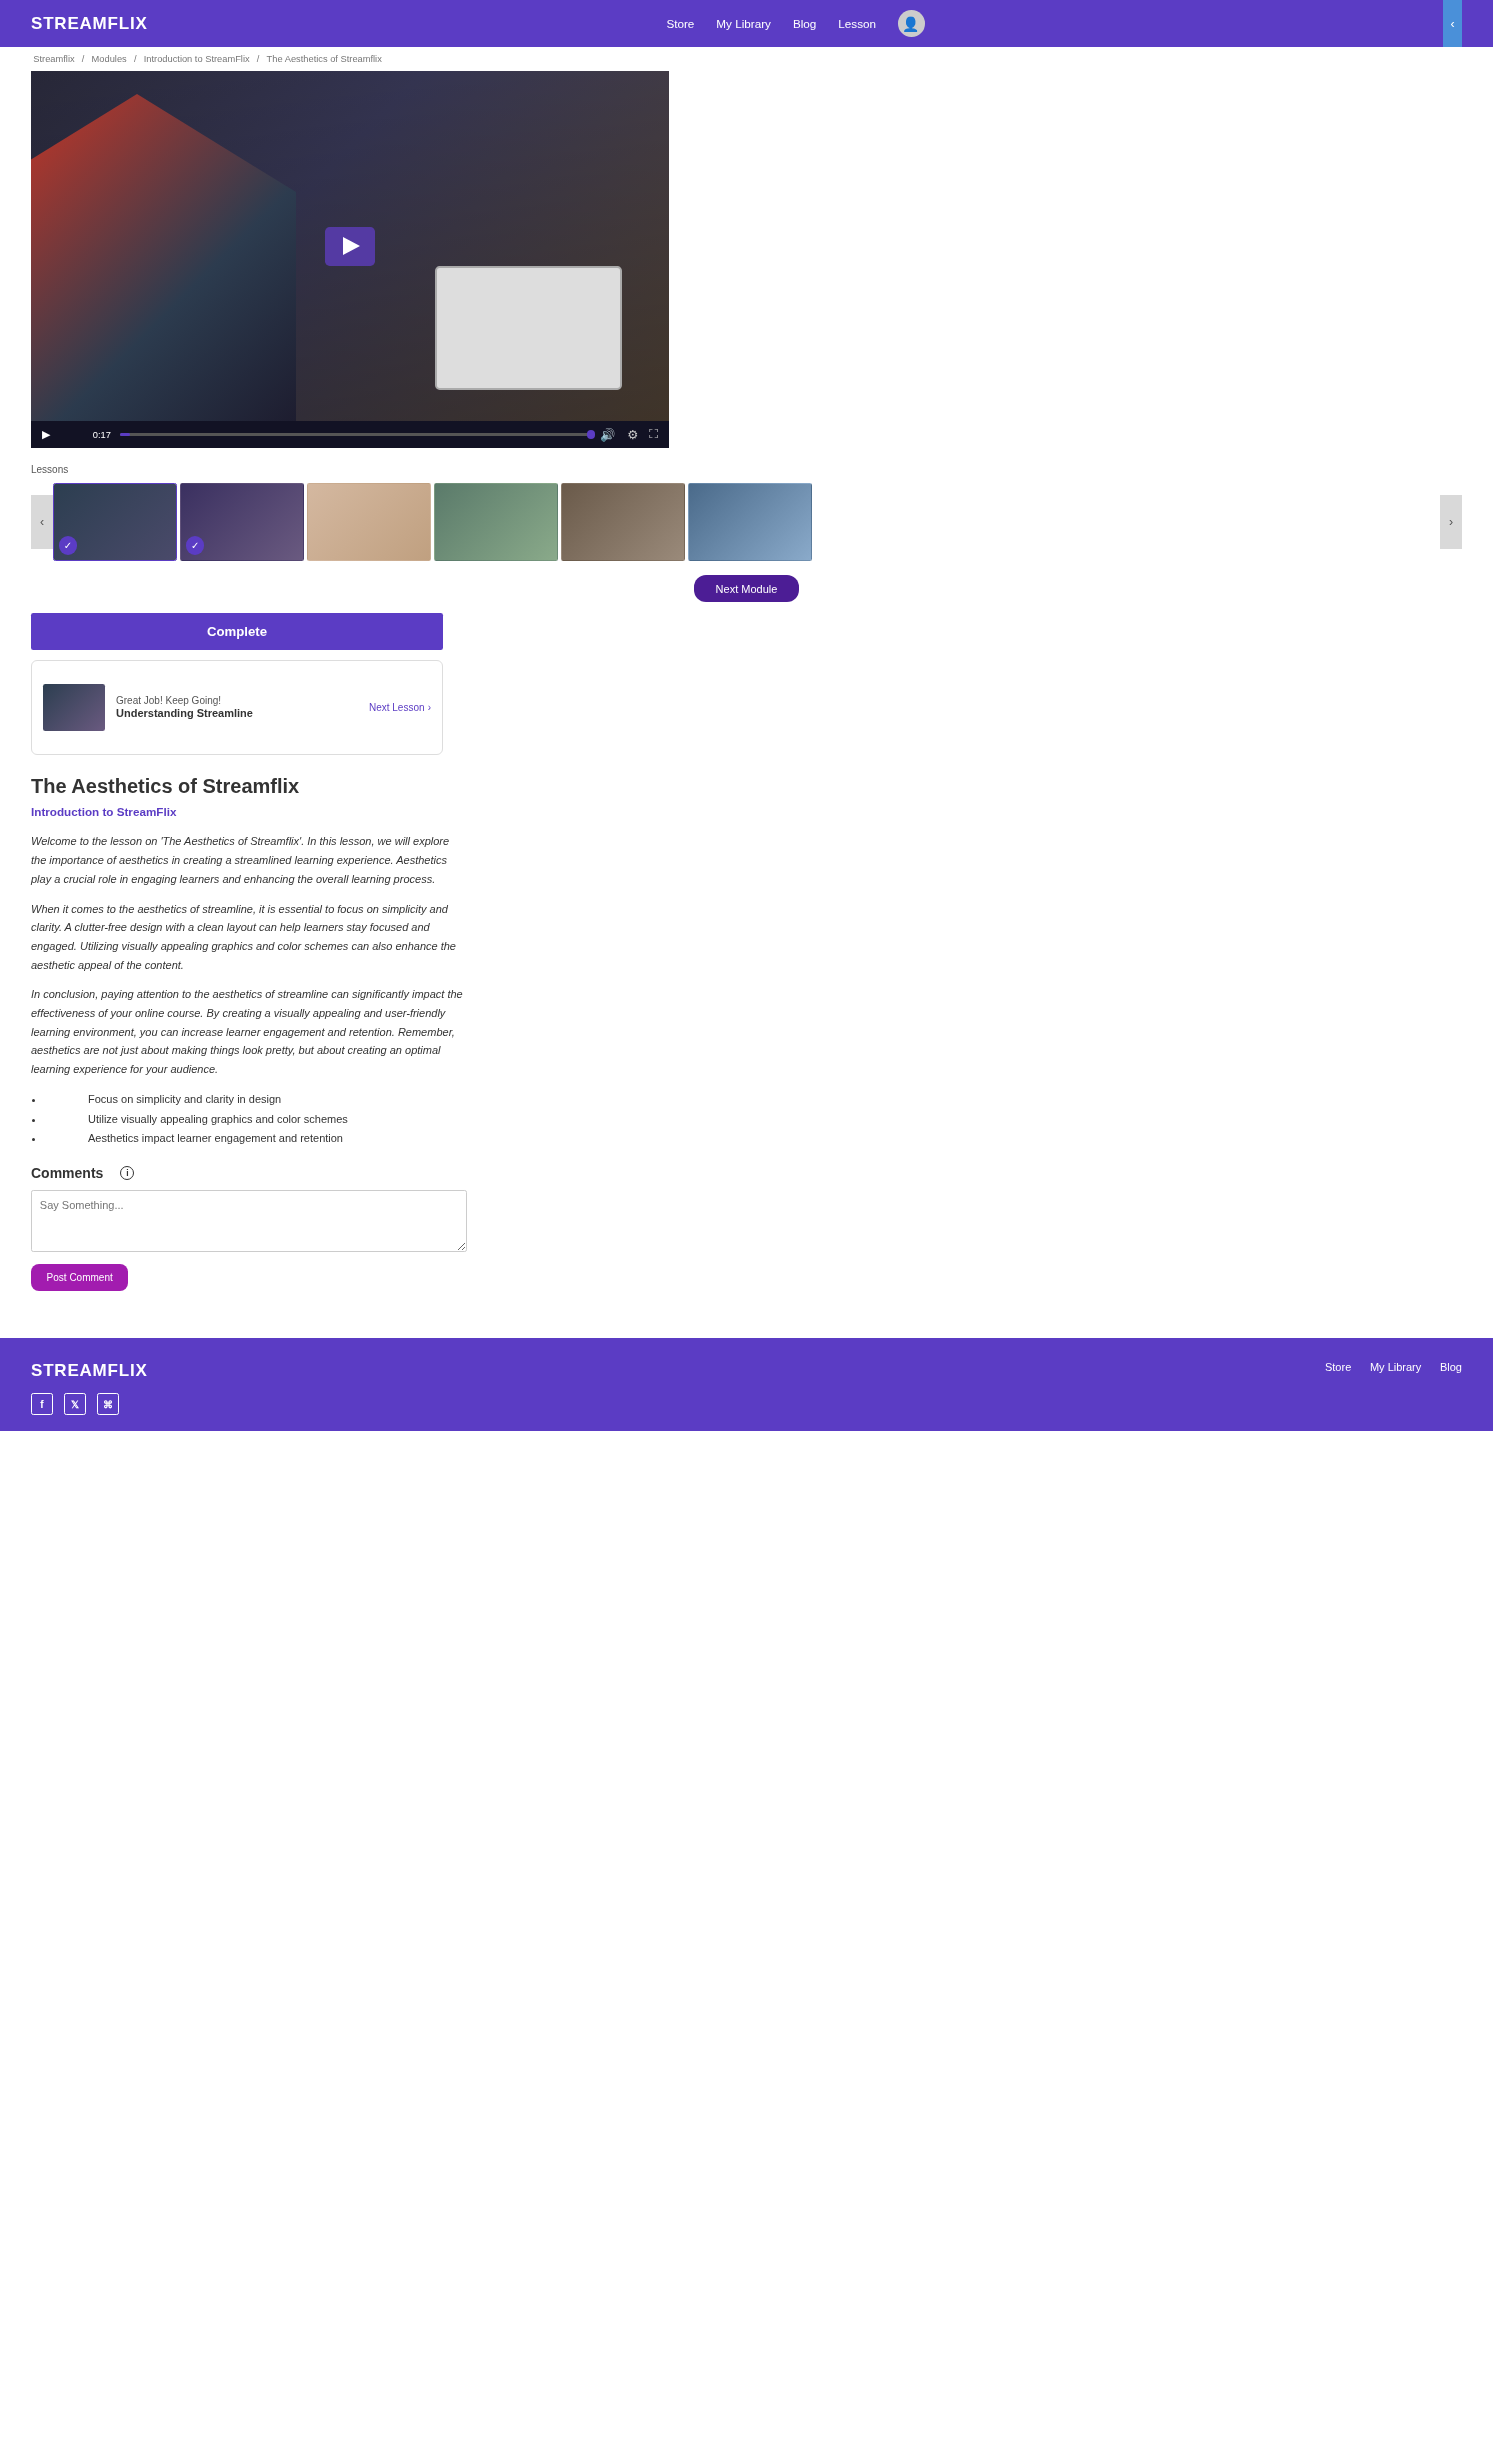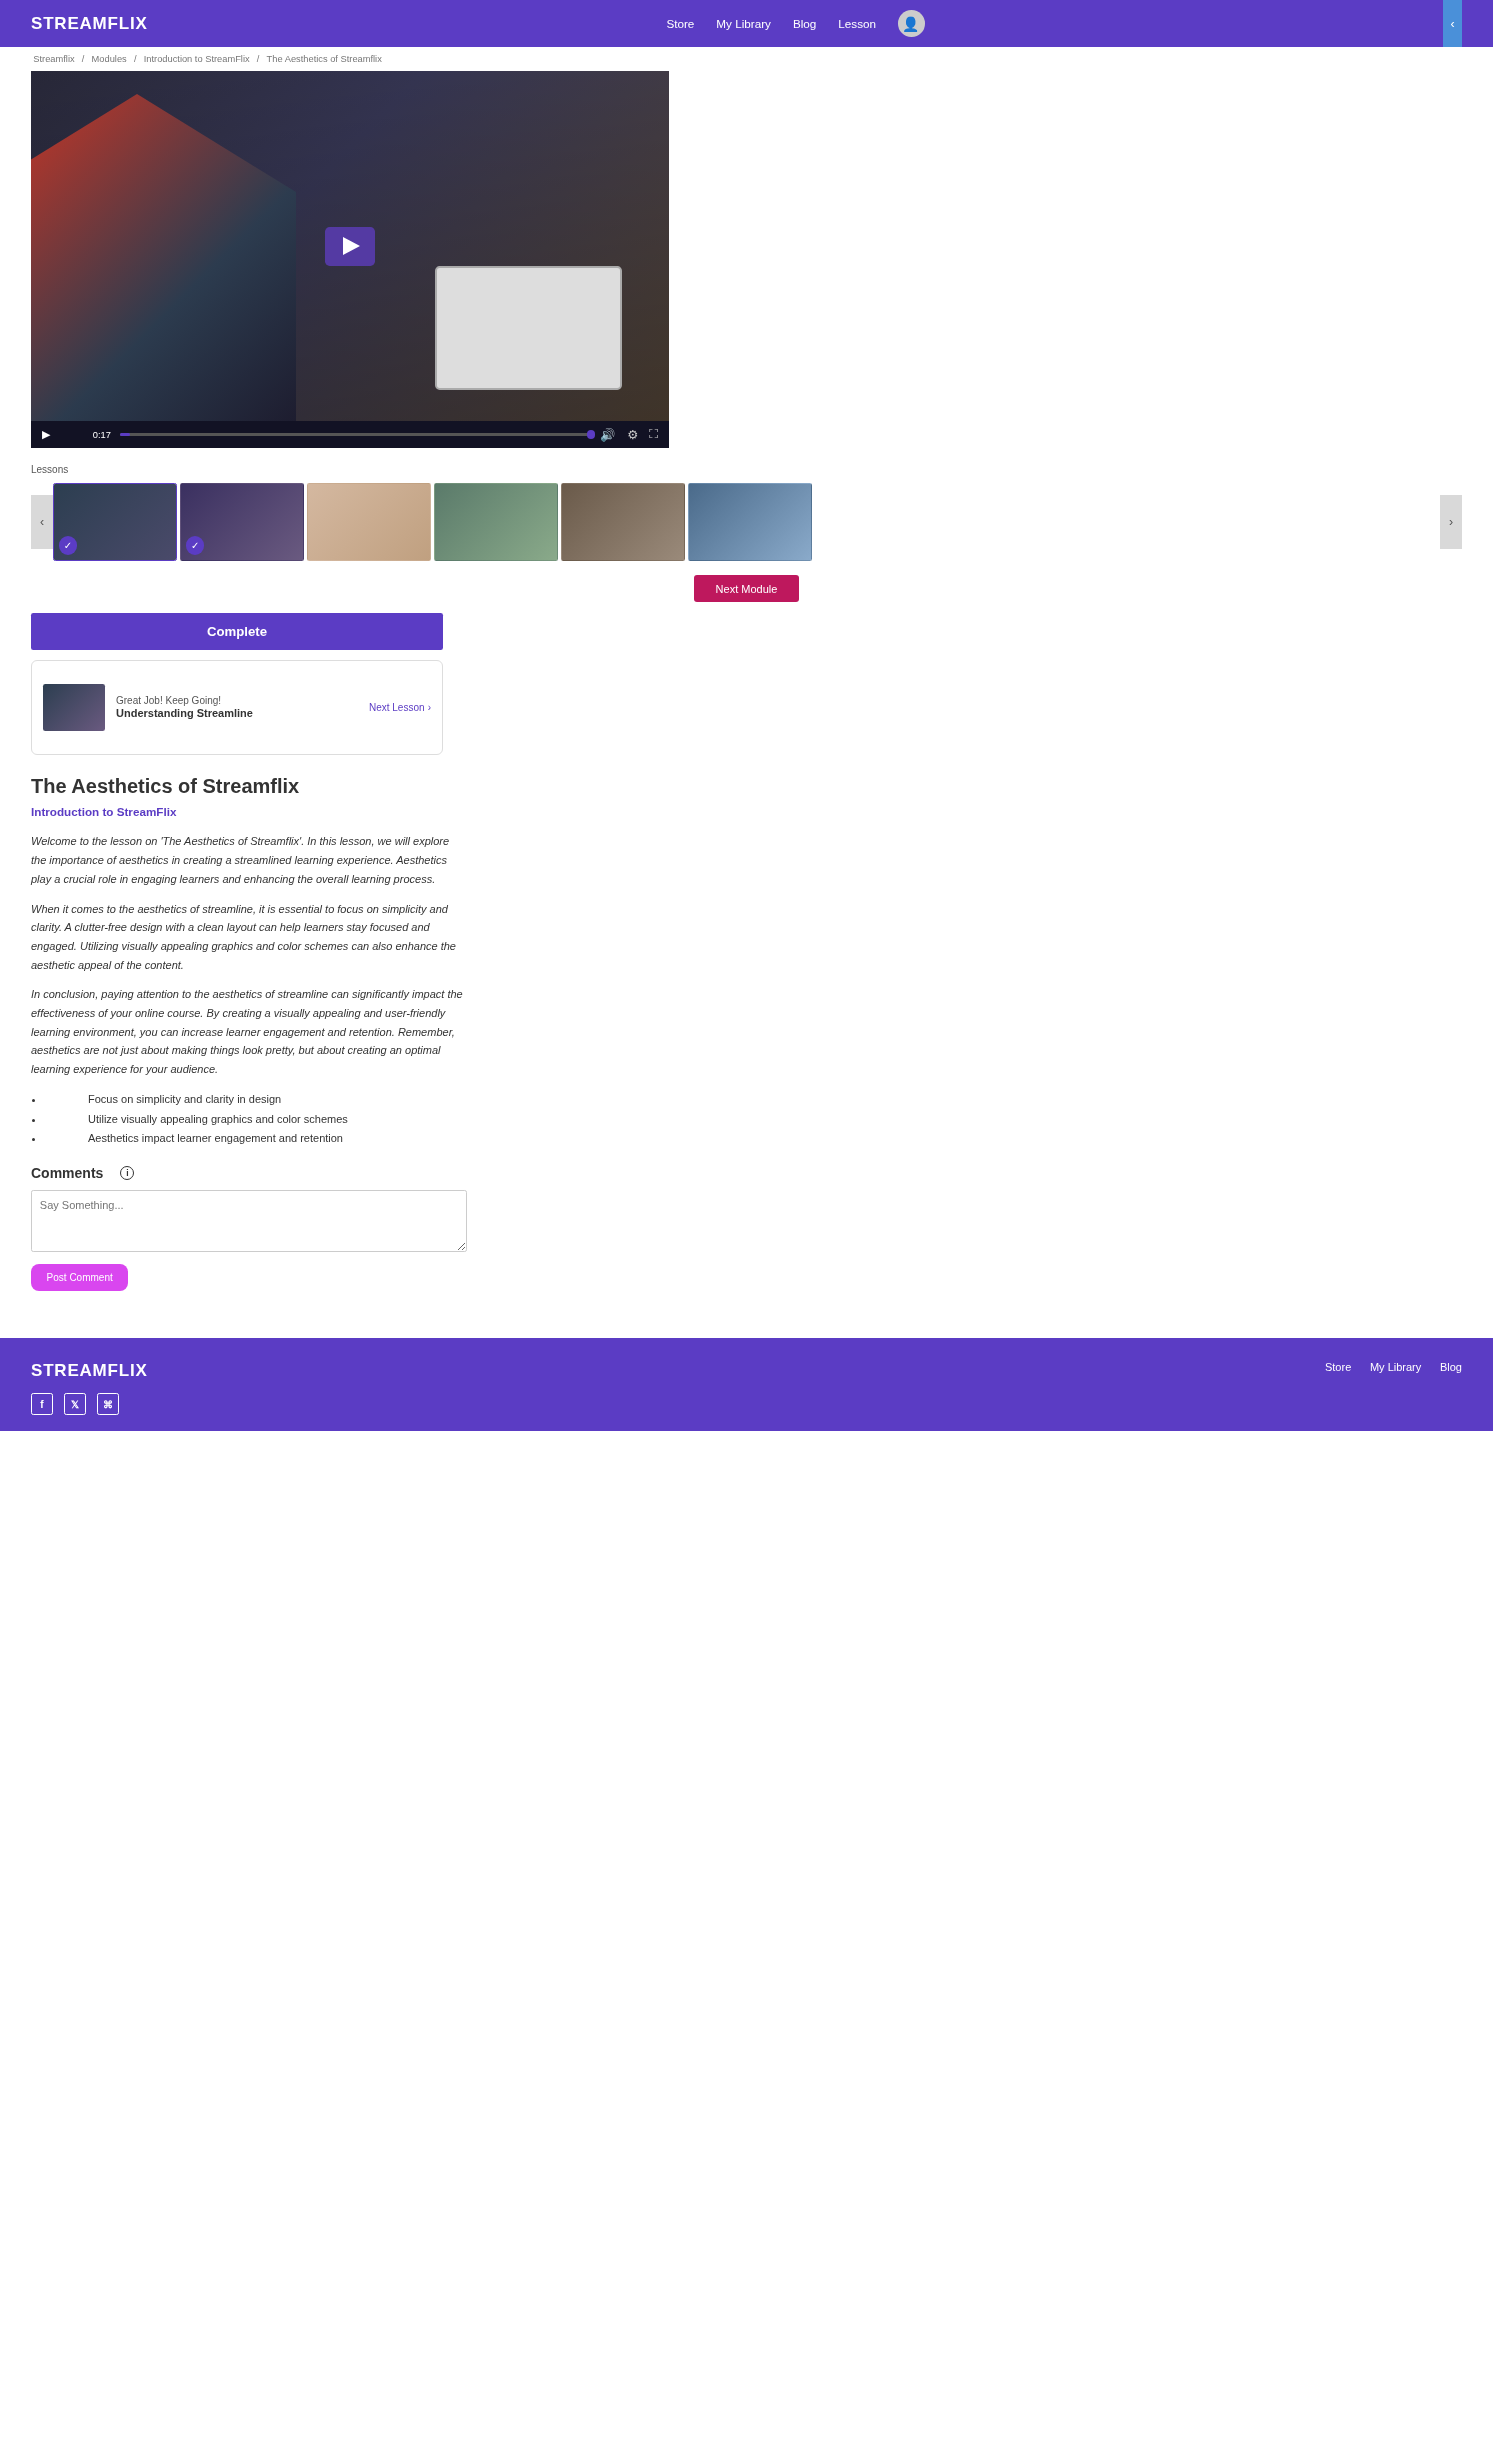--- a/index.html
+++ b/index.html
@@ -234,25 +234,25 @@
       font-size: 10px;
     }
 
     
     .next-module-wrap {
       display: flex;
       justify-content: center;
       margin: 14px 31px 0;
     }
     .next-module-btn {
-      background: #be185d;
+      background: #4c1d95;
       color: #fff;
       border: none;
       padding: 7.8px 22px;
-      border-radius: 3px;
+      border-radius: 12px;
       font-size: 11px;
       cursor: pointer;
     }
 
     
     .complete-bar {
       margin: 11px 31px 0;
       max-width: 412px;
       background: #5b3cc4;
       color: #fff;
@@ -360,21 +360,21 @@
       border: 0.8px solid #ccc;
       border-radius: 2.3px;
       padding: 7.8px;
       font-size: 11px;
       resize: vertical;
       color: #999;
       font-family: Arial, sans-serif;
     }
     .post-comment-btn {
       margin-top: 9.3px;
-      background: #d946ef;
+      background: #a21caf;
       color: #fff;
       border: none;
       padding: 7.8px 15.6px;
       font-size: 10px;
       cursor: pointer;
       border-radius: 8px;
     }
 
     
     .footer {

